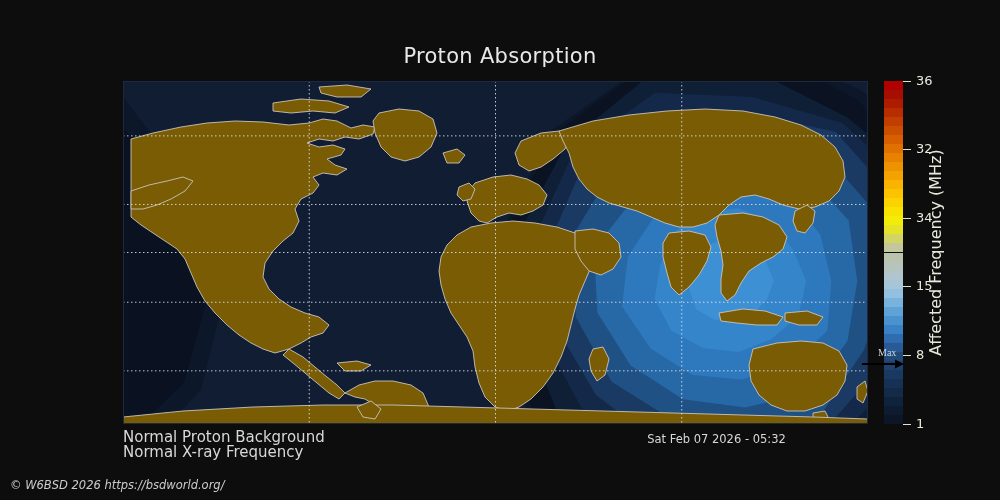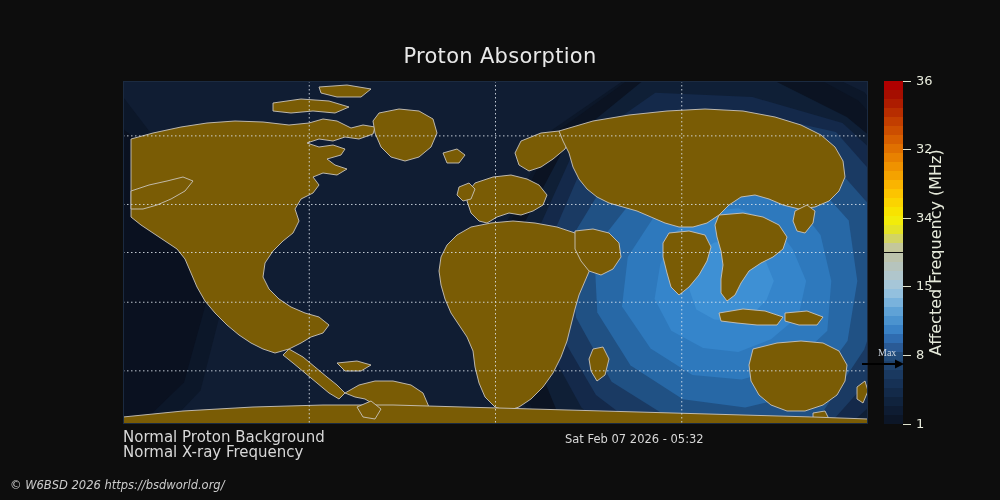--- a/index.html
+++ b/index.html
@@ -61,21 +61,21 @@
   }
   .max-marker .marrow{position:absolute;left:0px;top:11px;}
 
   .note-block{
     position:absolute;left:123px;top:430px;width:400px;
   }
   .note-line{font-size:15px;color:#d8d8d8;line-height:15px;}
 
   .stamp{
     position:absolute;left:565px;top:432px;width:303px;
-    text-align:left;font-size:11.5px;color:#d8d8d8;
+    text-align:center;font-size:11.5px;color:#d8d8d8;
   }
 
   .credit{
     position:absolute;left:10px;top:478px;
     font-size:11.5px;color:#cccccc;font-style:italic;
   }
 </style>
 </head>
 <body>
 

